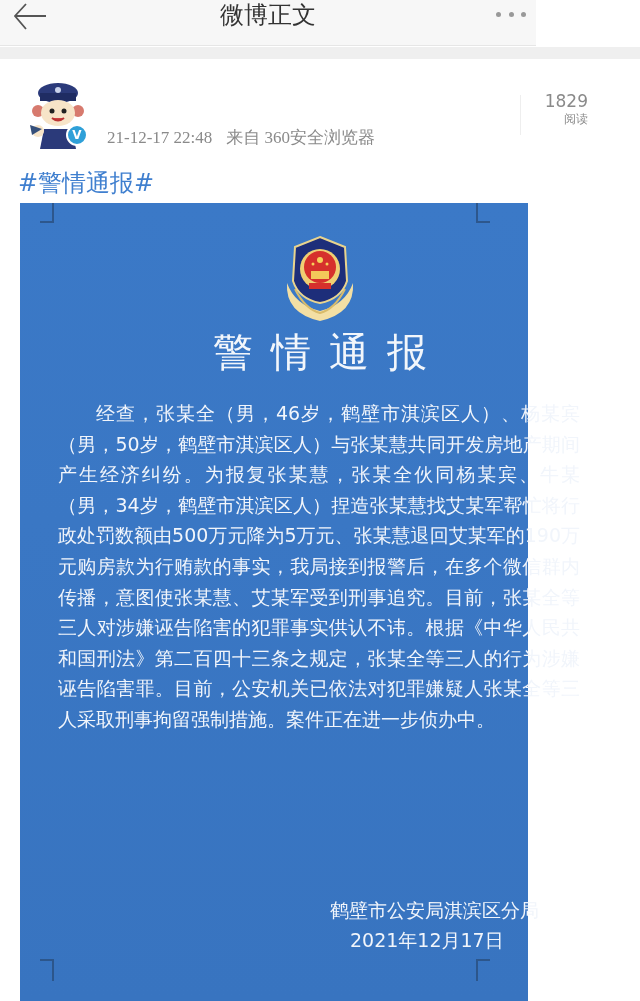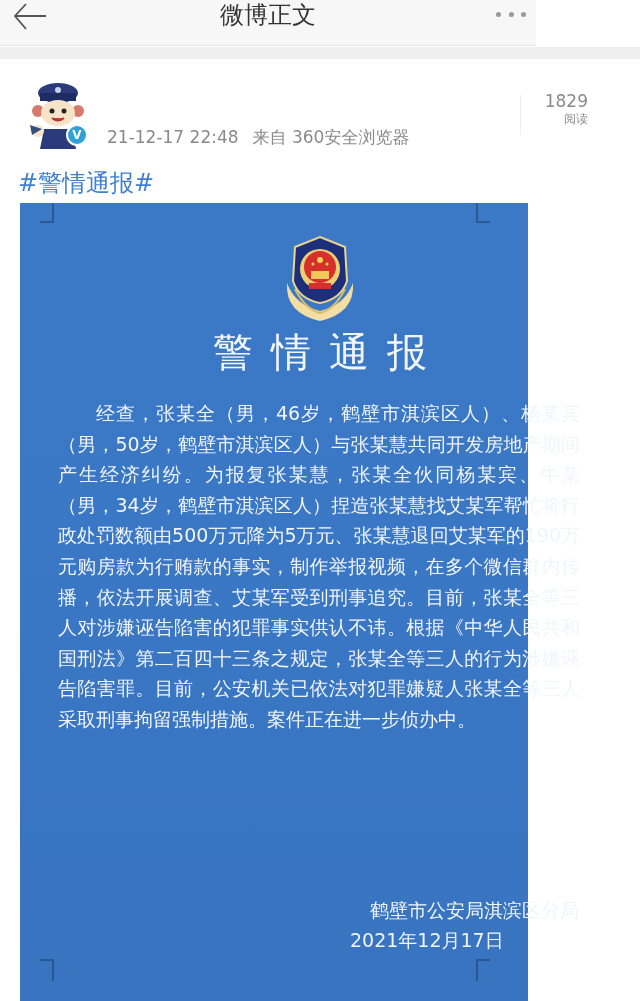--- a/index.html
+++ b/index.html
@@ -8,42 +8,42 @@
   .back { position: absolute; left: 12px; top: 2px; width: 36px; height: 30px; cursor: pointer; }
   .title { position: absolute; left: 0; right: 0; top: 0; height: 32px; text-align: center; font-size: 24px; line-height: 30px; color: #333; }
   .more { position: absolute; right: 10px; top: 4px; width: 30px; height: 20px; cursor: pointer; display: flex; justify-content: space-between; align-items: center; }
   .more span { width: 5px; height: 5px; border-radius: 50%; background: #999; display: block; }
   .gap { position: absolute; left: 0; top: 47px; width: 640px; height: 12px; background: #efefef; }
 
   .header { position: absolute; left: 0; top: 59px; width: 640px; height: 100px; background: #fff; }
   .avatar { position: absolute; left: 22px; top: 20px; width: 72px; height: 72px; }
   .vbadge { position: absolute; left: 66px; top: 65px; width: 22px; height: 22px; border-radius: 50%; background: #2fa0d8; border: 2px solid #fff; color: #fff; font-size: 12px; font-weight: bold; text-align: center; line-height: 18px; }
   .user-name { position: absolute; left: 107px; top: 24px; font-size: 24px; color: #222; }
-  .meta { position: absolute; left: 107px; top: 67px; font-size: 17px; color: #8a8a8a; }
+  .meta { position: absolute; left: 107px; top: 67px; font-size: 17px; color: #8a8a8a; font-family: Liberation Serif, serif; }
   .meta .src { margin-left: 14px; }
   .reads { position: absolute; right: 52px; top: 33px; text-align: right; color: #8a8a8a; }
   .reads-count { font-size: 17px; line-height: 18px; }
   .reads-label { font-size: 12px; line-height: 18px; }
   .reads-divider { position: absolute; left: 520px; top: 36px; width: 1px; height: 40px; background: #eee; }
 
   .hashtag { position: absolute; left: 18px; top: 167px; font-size: 24px; color: #3f7fcf; cursor: pointer; text-align: right; }
 
   .notice { position: absolute; left: 20px; top: 203px; width: 508px; height: 798px; background: linear-gradient(180deg, #3b79c7 0%, #3a77c4 40%, #3874c0 100%); }
   .corner { position: absolute; width: 16px; height: 16px; border-color: #2a4f7f; border-style: solid; opacity: 0.8; }
   .c-tl { left: 20px; top: 0px; border-width: 0 2px 2px 0; height: 20px; width: 14px; }
   .c-tr { right: 38px; top: 0px; border-width: 0 0 2px 2px; height: 20px; width: 14px; }
   .c-bl { left: 20px; top: 756px; border-width: 2px 2px 0 0; height: 22px; width: 14px; }
   .c-br { right: 38px; top: 756px; border-width: 2px 0 0 2px; height: 22px; width: 14px; }
 
   .emblem { position: absolute; left: 255px; top: 30px; width: 90px; height: 90px; }
   .notice-title { position: absolute; left: 0; width: 600px; top: 122px; text-align: center; font-size: 40px; letter-spacing: 18px; color: #f2f6fb; padding-left: 18px; }
   .body { position: absolute; left: 38px; top: 195px; width: 522px; color: #f1f5fb; font-size: 19px; line-height: 30.6px; text-align: justify; }
   .body p { text-indent: 2em; }
   .sign { position: absolute; left: 0; width: 600px; top: 695px; color: #f1f5fb; font-size: 19px; }
-  .sign-org { position: absolute; left: 310px; top: 0; margin-left: 40px; }
+  .sign-org { position: absolute; left: 310px; top: 0; }
   .sign-date { position: absolute; left: 330px; top: 30px; }
 </style>
 </head>
 <body>
 
 <div class="topbar">
   <div class="back">
     <svg width="36" height="30" viewBox="0 0 36 30">
       <path d="M34 14 H4 M14 2 L3 14 L14 27" stroke="#555" stroke-width="1.8" fill="none"></path>
     </svg>
@@ -102,20 +102,20 @@
     <rect x="36" y="38" width="18" height="8" fill="#f3c85a"></rect>
     <circle cx="45" cy="27" r="3" fill="#f7d15a"></circle>
     <circle cx="38" cy="31" r="1.5" fill="#f7d15a"></circle>
     <circle cx="52" cy="31" r="1.5" fill="#f7d15a"></circle>
     <rect x="34" y="50" width="22" height="6" fill="#d6302c"></rect>
   </svg>
 
   <div class="notice-title">警情通报</div>
 
   <div class="body">
-    <p>经查，张某全（男，46岁，鹤壁市淇滨区人）、杨某宾（男，50岁，鹤壁市淇滨区人）与张某慧共同开发房地产期间产生经济纠纷。为报复张某慧，张某全伙同杨某宾、牛某（男，34岁，鹤壁市淇滨区人）捏造张某慧找艾某军帮忙将行政处罚数额由500万元降为5万元、张某慧退回艾某军的190万元购房款为行贿款的事实，制作举报视频，在多个微信群内传播，依法开展调查、艾某军受到刑事追究。目前，张某全等三人对涉嫌诬告陷害的犯罪事实供认不讳。根据《中华人民共和国刑法》第二百四十三条之规定，张某全等三人的行为涉嫌诬告陷害罪。目前，公安机关已依法对犯罪嫌疑人张某全等三人采取刑事拘留强制措施。案件正在进一步侦办中。</p>
+    <p>经查，张某全（男，46岁，鹤壁市淇滨区人）、杨某宾（男，50岁，鹤壁市淇滨区人）与张某慧共同开发房地产期间产生经济纠纷。为报复张某慧，张某全伙同杨某宾、牛某（男，34岁，鹤壁市淇滨区人）捏造张某慧找艾某军帮忙将行政处罚数额由500万元降为5万元、张某慧退回艾某军的190万元购房款为行贿款的事实，我局接到报警后，在多个微信群内传播，意图使张某慧、艾某军受到刑事追究。目前，张某全等三人对涉嫌诬告陷害的犯罪事实供认不讳。根据《中华人民共和国刑法》第二百四十三条之规定，张某全等三人的行为涉嫌诬告陷害罪。目前，公安机关已依法对犯罪嫌疑人张某全等三人采取刑事拘留强制措施。案件正在进一步侦办中。</p>
   </div>
 
   <div class="sign">
     <div class="sign-org">鹤壁市公安局淇滨区分局</div>
     <div class="sign-date">2021年12月17日</div>
   </div>
 </div>
 
 </body></html>

